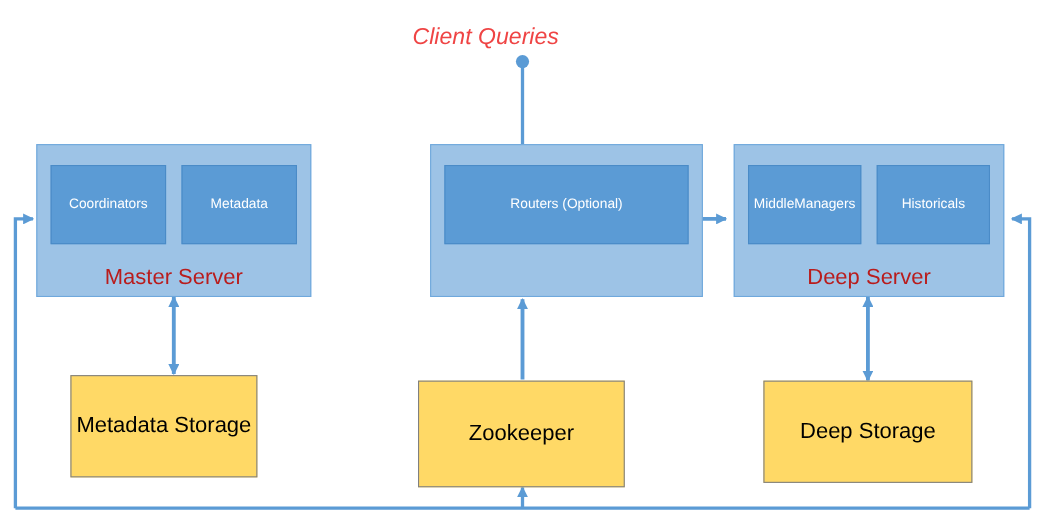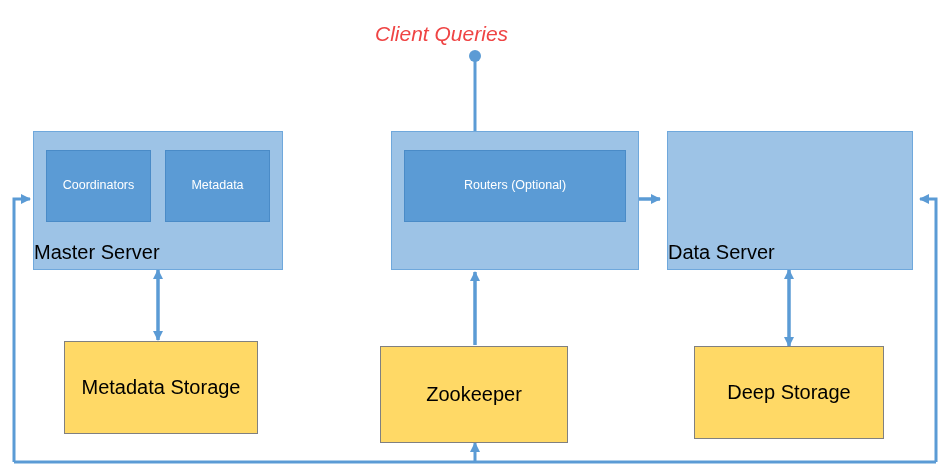--- a/index.html
+++ b/index.html
@@ -26,22 +26,23 @@
   
   .server-box {
     position: absolute;
     background: #9DC3E6;
     border: 1px solid #6FA8DC;
   }
   .server-label {
     position: absolute;
     left: 0; right: 0;
     bottom: 6px;
+    text-align: center;
     font-size: 20px;
-    color: #000000;
+    color: #b91c1c;
     line-height: 1.1;
   }
   .proc-row {
     position: absolute;
     top: 18px;
     left: 12px;
     right: 12px;
     height: 72px;
     display: flex;
     gap: 14px;
@@ -136,22 +137,26 @@
     <div class="server-label">Master Server</div>
   </div>
 
   <div class="server-box" style="left:351px; top:131px; width:248px; height:139px;margin-left:40px;">
     <div class="proc-row">
       <div class="proc-box">Routers (Optional)</div>
     </div>
   </div>
 
   <div class="server-box" style="left:667px; top:131px; width:246px; height:139px;">
-    <div class="server-label">Data Server</div>
+    <div class="proc-row">
+      <div class="proc-box">MiddleManagers</div>
+      <div class="proc-box">Historicals</div>
+    </div>
+    <div class="server-label">Deep Server</div>
   </div>
 
-  <div class="storage-box" style="left:64px; top:341px; width:194px; height:93px;">Metadata Storage</div>
+  <div class="storage-box" style="left:64px; top:341px; width:170px; height:93px;">Metadata Storage</div>
 
   <div class="storage-box" style="left:380px; top:346px; width:188px; height:97px;">Zookeeper</div>
 
   <div class="storage-box" style="left:694px; top:346px; width:190px; height:93px;">Deep Storage</div>
 
 </div>
 
 </body></html>

